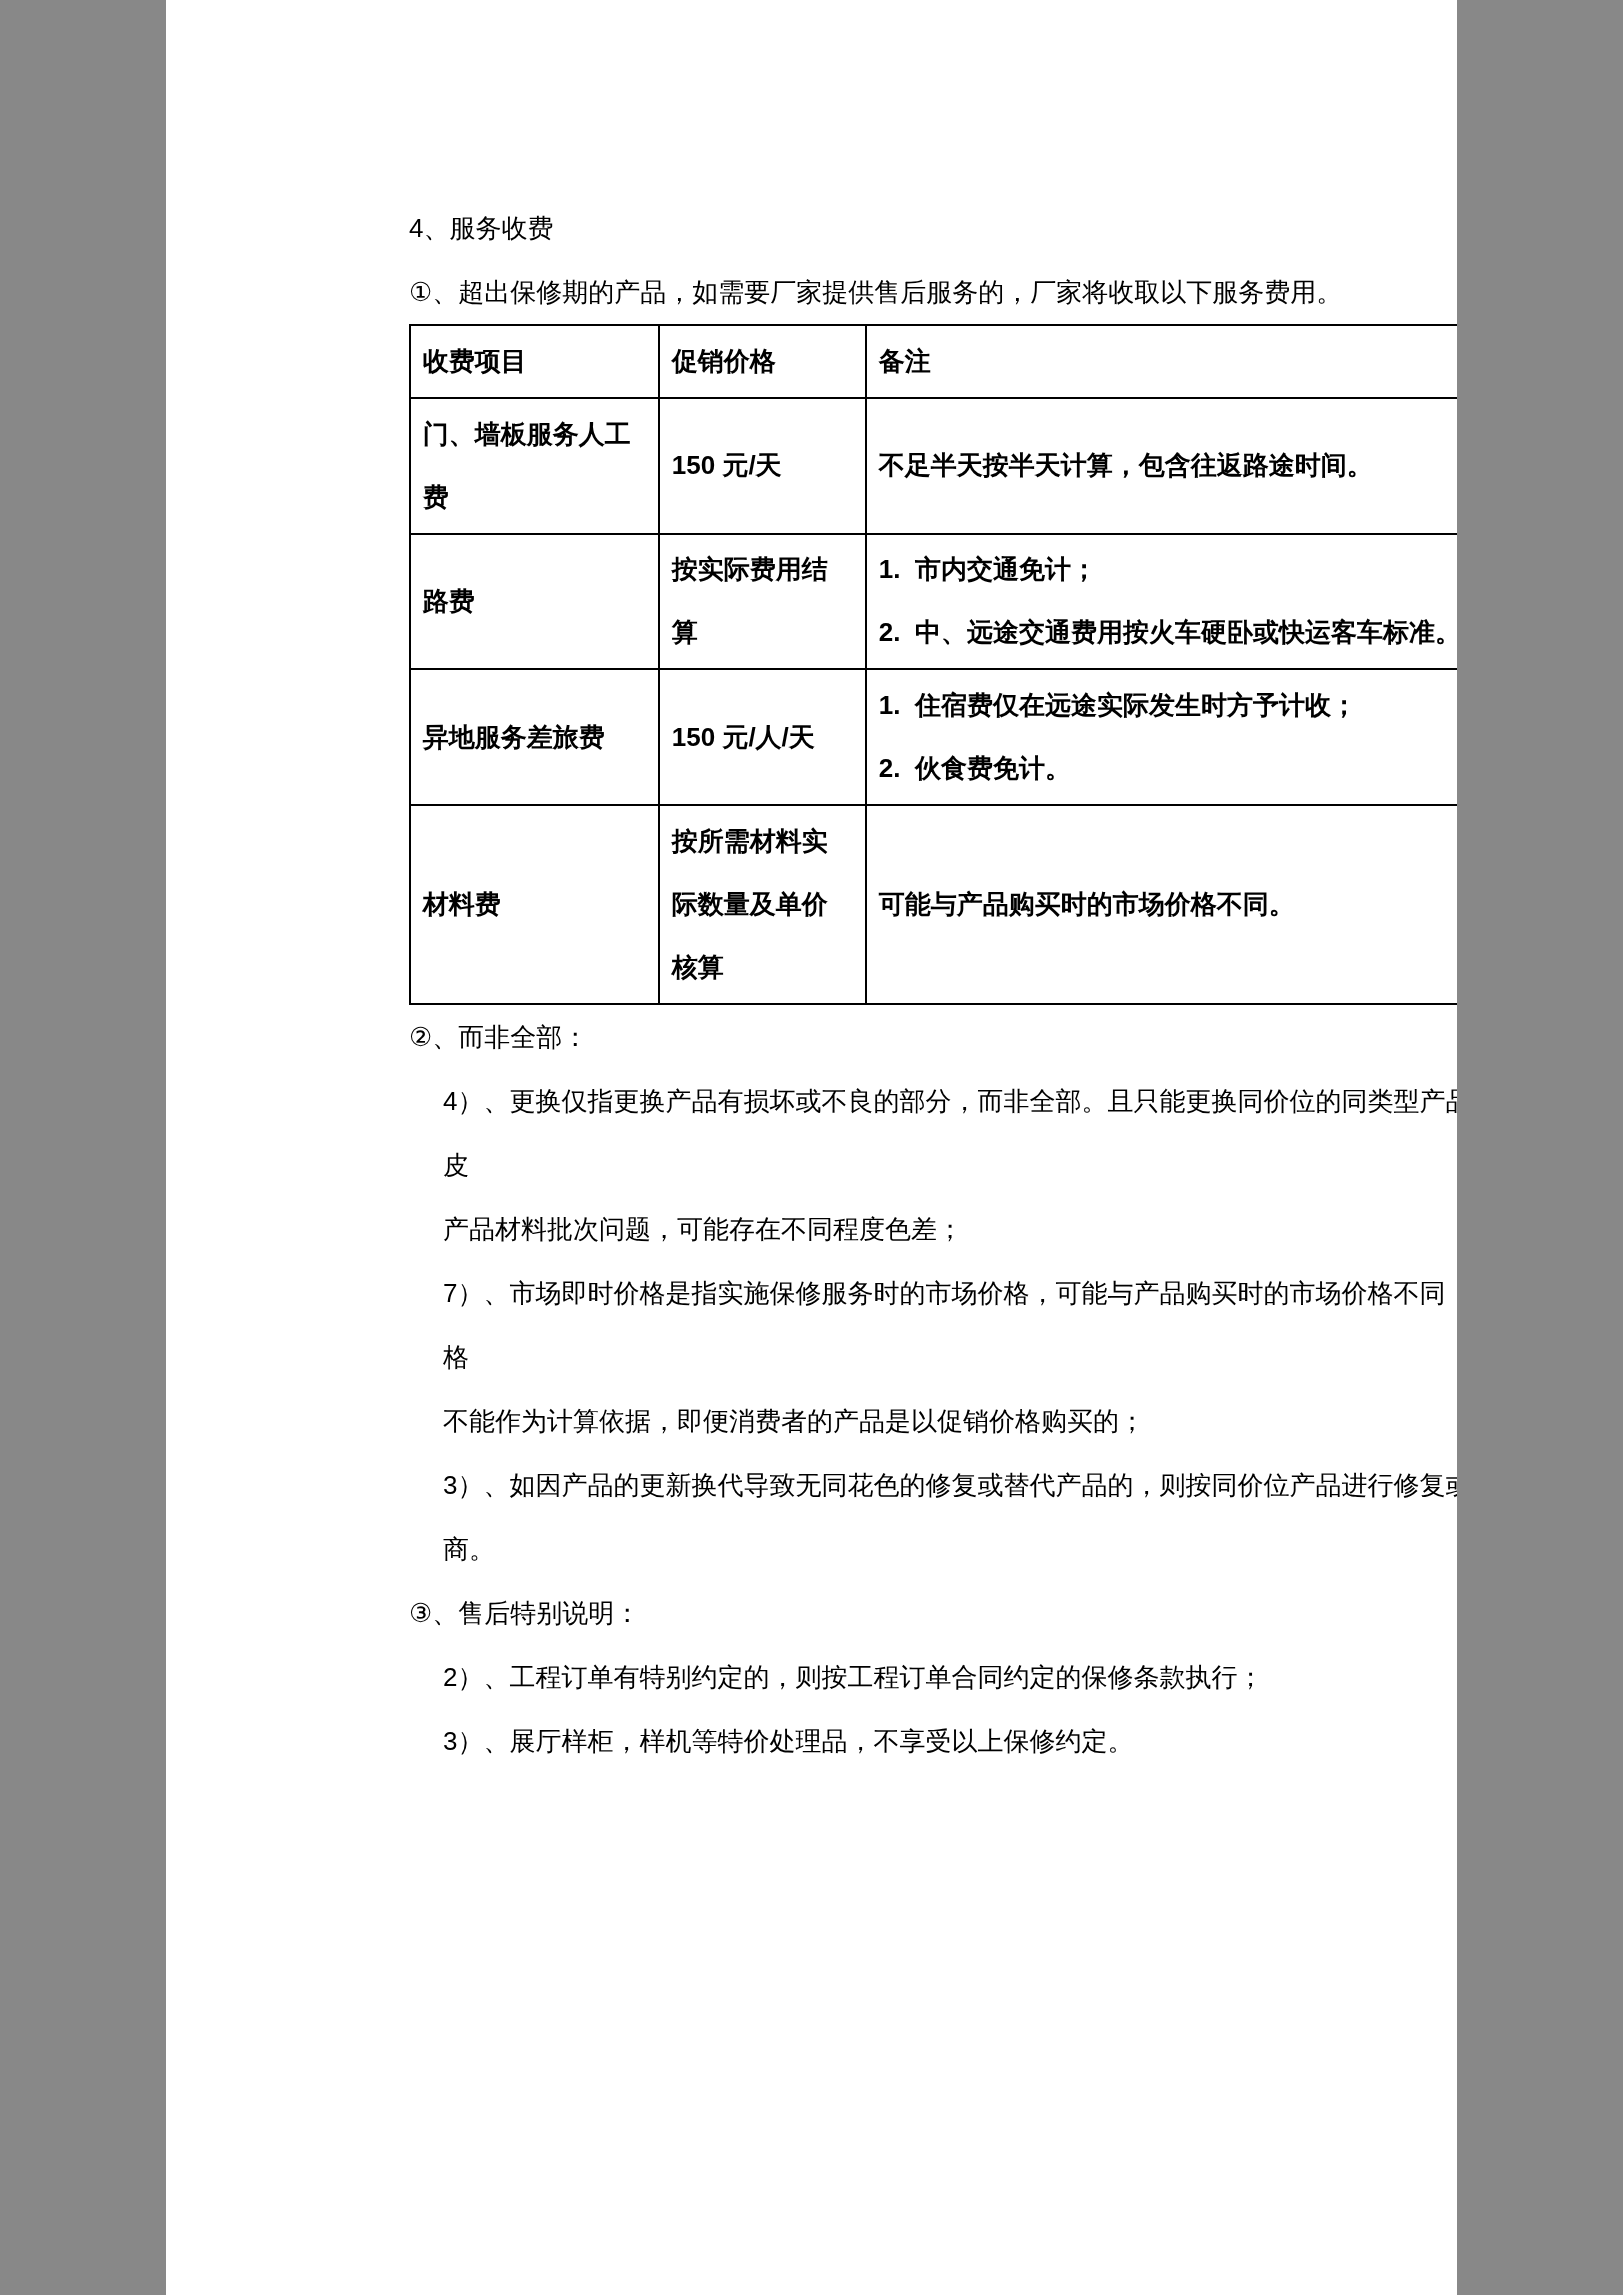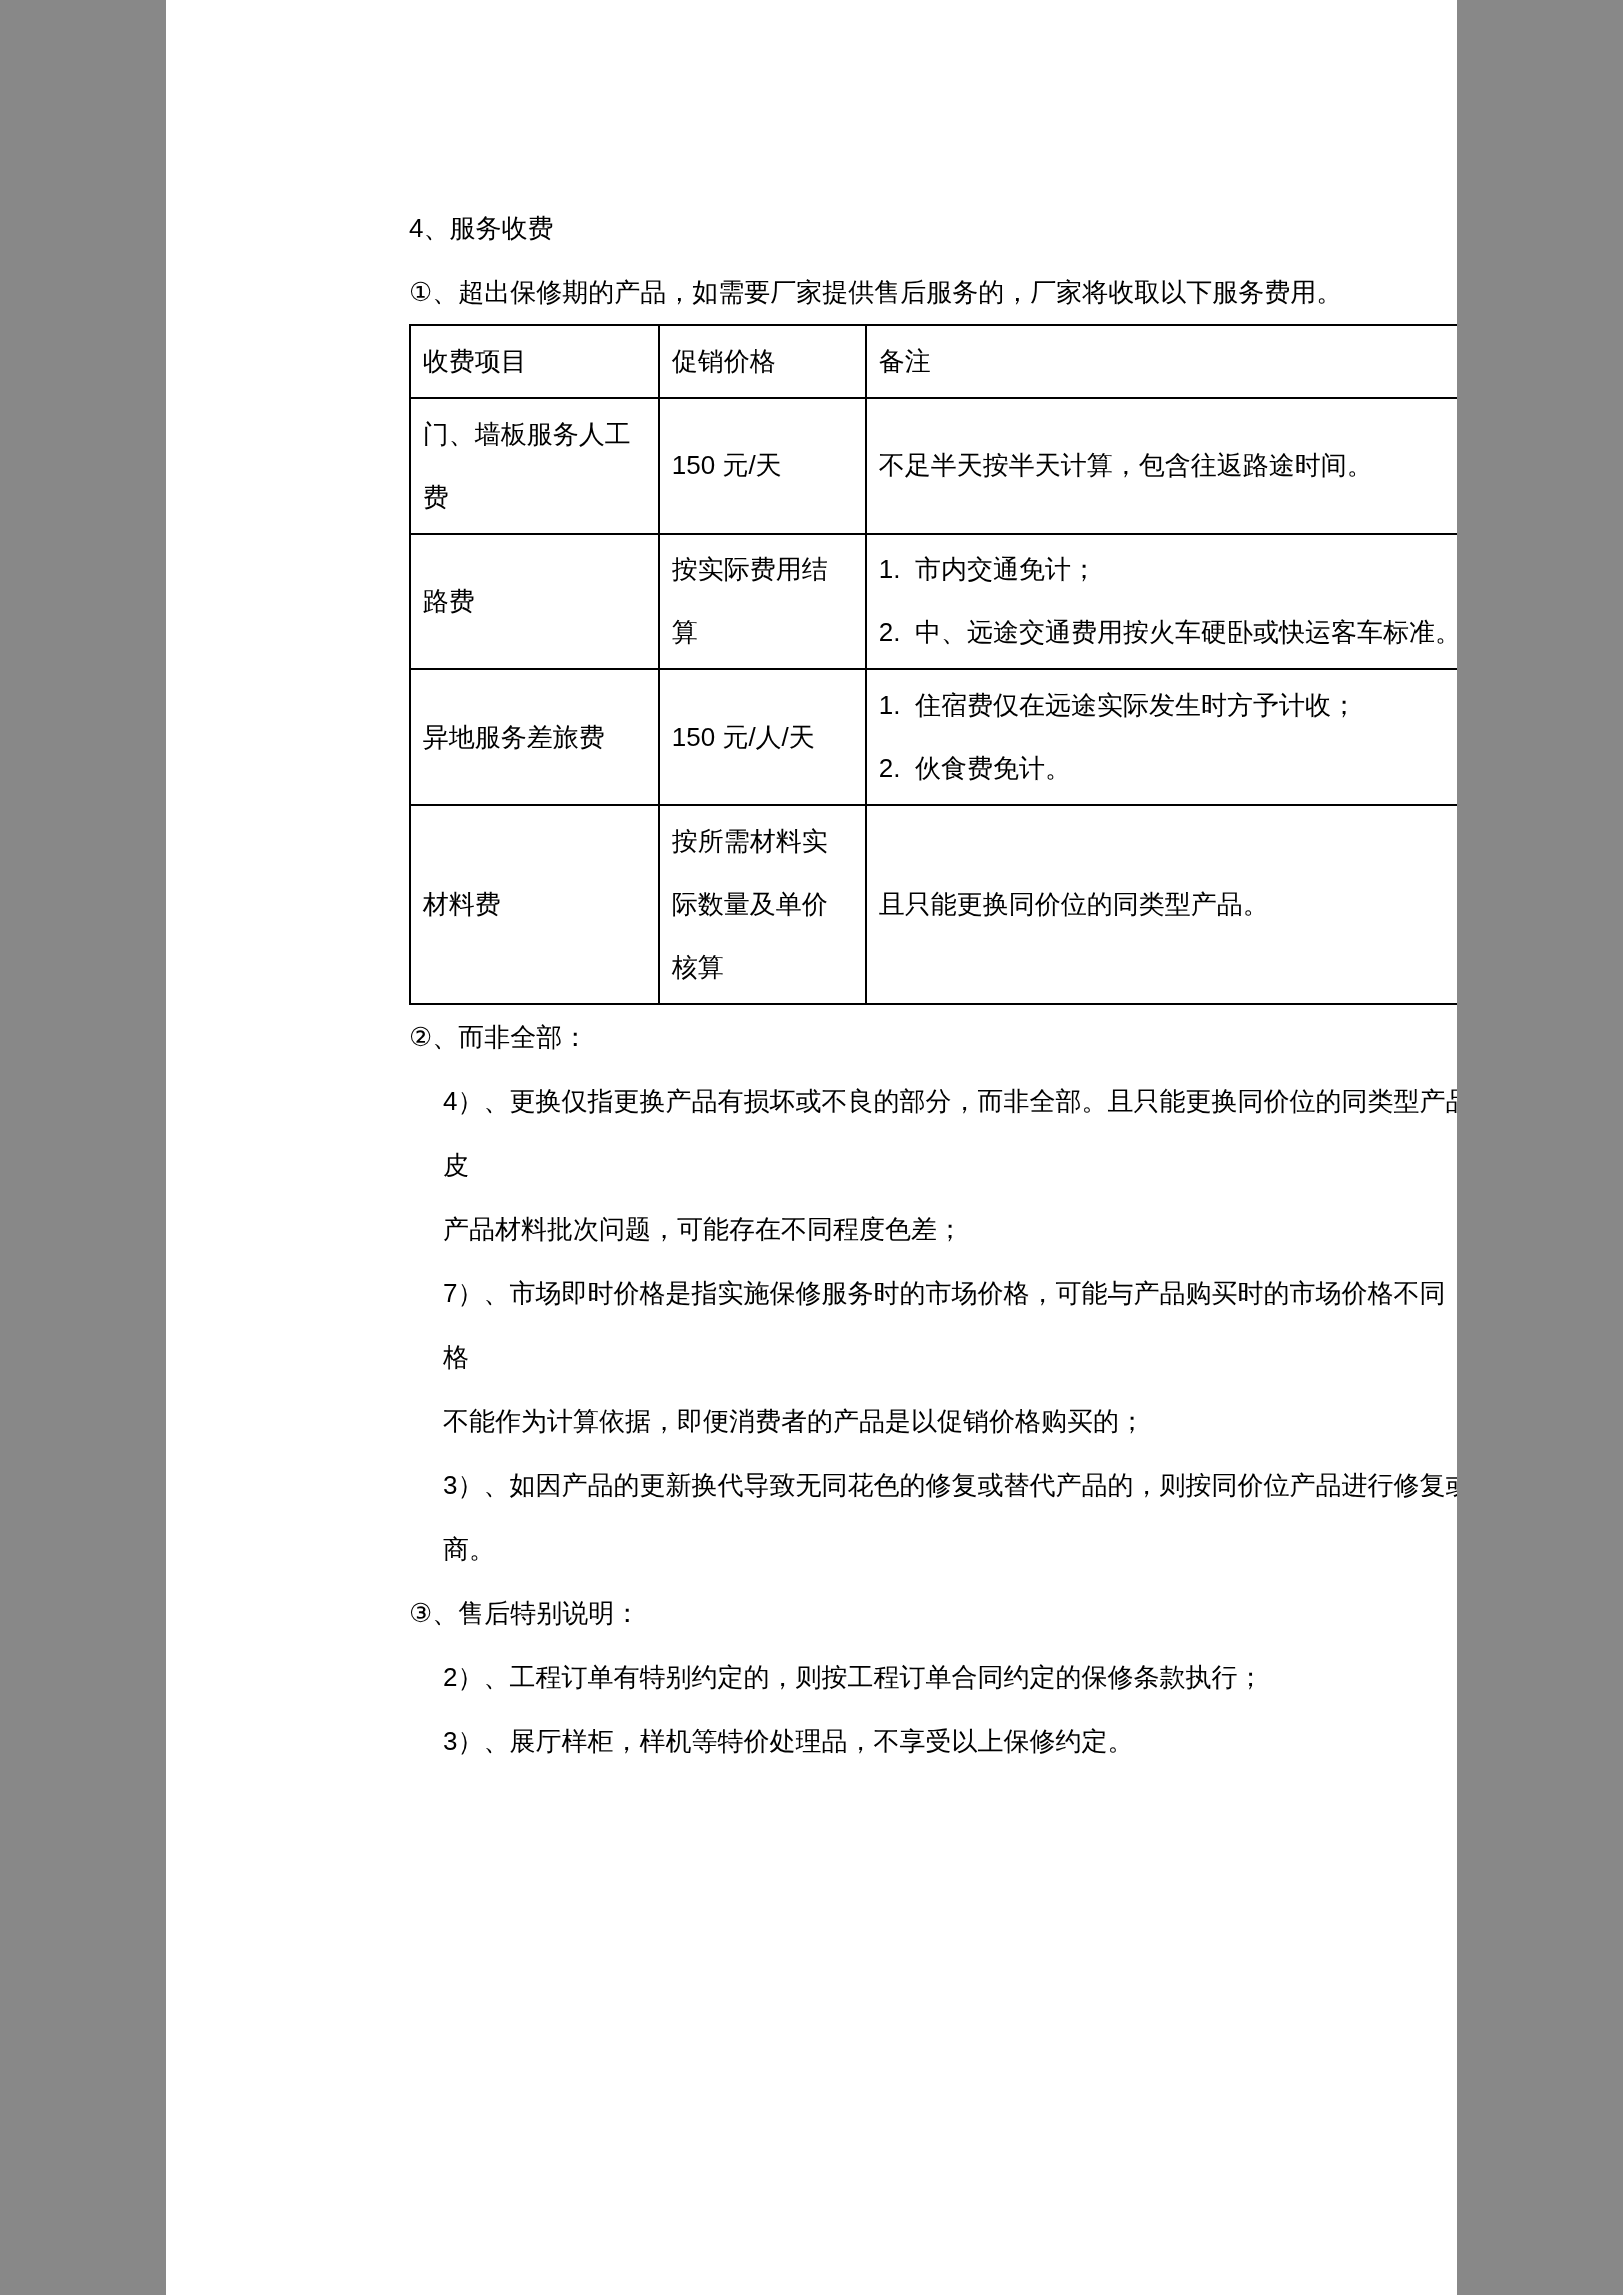--- a/index.html
+++ b/index.html
@@ -29,21 +29,21 @@
   table.fee-table {
     width: 100%;
     border-collapse: collapse;
     table-layout: fixed;
   }
   .fee-table th, .fee-table td {
     border-left: 2px solid #000;
     border-right: 2px solid #000;
     border-top: 2.6px solid #000;
     border-bottom: 2.6px solid #000;
-    font-weight: normal;
+    font-weight: bold;
     text-align: left;
     vertical-align: middle;
     padding: 3.9px 9.2px 3.9px 11.8px;
     line-height: 63px;
     white-space: pre-wrap;
     overflow: hidden;
     border-radius: 32px;
   }
   .fee-table thead tr { height: 65px; }
   .fee-table tbody tr.r1 { height: 128px; }
@@ -92,21 +92,21 @@
           <td>异地服务差旅费</td>
           <td>150 元/人/天</td>
           <td>1.  住宿费仅在远途实际发生时方予计收；
 2.  伙食费免计。</td>
         </tr>
         <tr class="r4">
           <td>材料费</td>
           <td>按所需材料实
 际数量及单价
 核算</td>
-          <td>且只能更换同价位的同类型产品。</td>
+          <td>可能与产品购买时的市场价格不同。</td>
         </tr>
       </tbody>
     </table>
 
     <div class="para">②、而非全部：</div>
     <div class="para indent">4）、更换仅指更换产品有损坏或不良的部分，而非全部。且只能更换同价位的同类型产品。因木皮
 产品材料批次问题，可能存在不同程度色差；</div>
     <div class="para indent">7）、市场即时价格是指实施保修服务时的市场价格，可能与产品购买时的市场价格不同，促销价格
 不能作为计算依据，即便消费者的产品是以促销价格购买的；</div>
     <div class="para indent">3）、如因产品的更新换代导致无同花色的修复或替代产品的，则按同价位产品进行修复或更换协商。</div>

